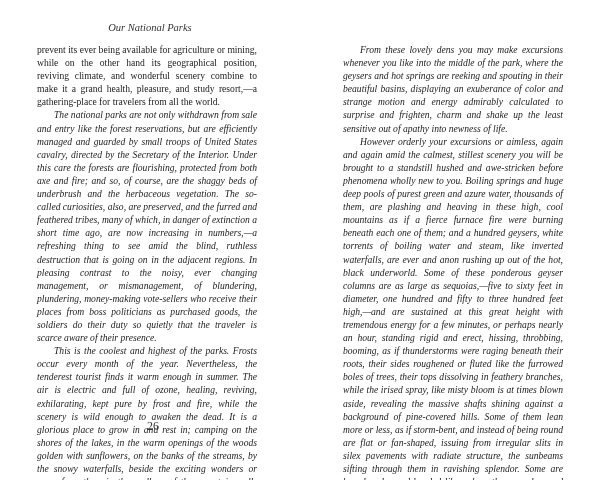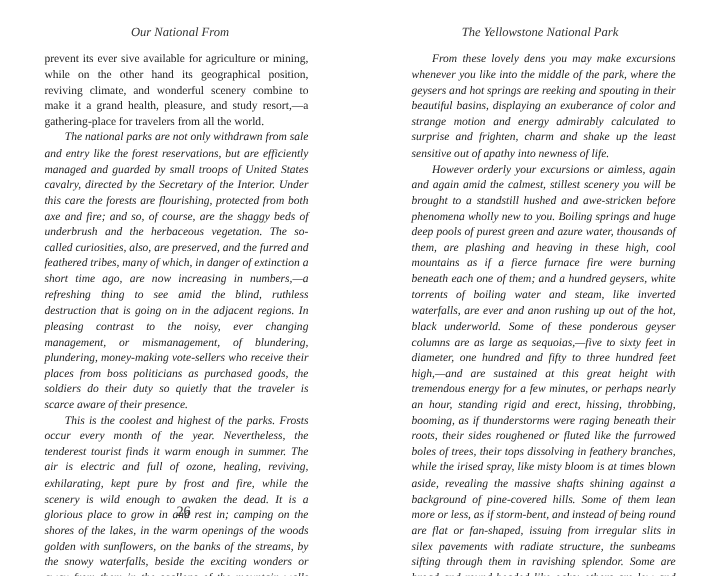--- a/index.html
+++ b/index.html
@@ -20,28 +20,27 @@
   .text-block p.indent { text-indent:17px;font-style:italic; }
   .folio { position:absolute; top:419px; width:100%; text-align:center;
            font-family:"Liberation Serif", serif; font-size:12px; color:#333; }
   .page-left .folio { left:3px; }
   .page-right .folio { left:-3px; }
 </style>
 </head>
 <body>
 
 <div class="page page-left">
-  <div class="running-head">Our National From</div>
+  <div class="running-head">Our National Parks</div>
   <div class="text-block">
-    <p>prevent its ever sive available for agriculture or mining, while on the other hand its geographical position, reviving climate, and wonderful scenery combine to make it a grand health, pleasure, and study resort,—a gathering-place for travelers from all the world.</p>
+    <p>prevent its ever being available for agriculture or mining, while on the other hand its geographical position, reviving climate, and wonderful scenery combine to make it a grand health, pleasure, and study resort,—a gathering-place for travelers from all the world.</p>
     <p class="indent">The national parks are not only withdrawn from sale and entry like the forest reservations, but are efficiently managed and guarded by small troops of United States cav­alry, directed by the Secretary of the Interior. Under this care the forests are flourishing, protected from both axe and fire; and so, of course, are the shaggy beds of under­brush and the herbaceous vegetation. The so-called curi­osities, also, are preserved, and the furred and feathered tribes, many of which, in danger of extinction a short time ago, are now increasing in numbers,—a refreshing thing to see amid the blind, ruthless destruction that is going on in the adjacent regions. In pleasing contrast to the noisy, ever changing management, or mismanagement, of blundering, plundering, money-making vote-sellers who receive their places from boss politicians as purchased goods, the soldiers do their duty so quietly that the traveler is scarce aware of their presence.</p>
     <p class="indent">This is the coolest and highest of the parks. Frosts occur every month of the year. Nevertheless, the tenderest tourist finds it warm enough in summer. The air is elec­tric and full of ozone, healing, reviving, exhilarating, kept pure by frost and fire, while the scenery is wild enough to awaken the dead. It is a glorious place to grow in and rest in; camping on the shores of the lakes, in the warm open­ings of the woods golden with sunflowers, on the banks of the streams, by the snowy waterfalls, beside the exciting wonders or away from them in the scallops of the mountain walls sheltered from every wind, on smooth silky lawns enameled with gentians, up in the fountain hollows of the ancient glaciers between the peaks, where cool pools and brooks and gardens of precious plants charmingly embow­ered are never wanting, and good rough rocks with every variety of cliff and scaur are invitingly near for outlooks and exercise.</p>
   </div>
   <div class="folio">26</div>
 </div>
 
 <div class="page page-right">
-  <div class="running-head">The Yellowstone National Park</div>
   <div class="text-block">
     <p class="indent">From these lovely dens you may make excursions when­ever you like into the middle of the park, where the geysers and hot springs are reeking and spouting in their beauti­ful basins, displaying an exuberance of color and strange motion and energy admirably calculated to surprise and frighten, charm and shake up the least sensitive out of apa­thy into newness of life.</p>
     <p class="indent">However orderly your excursions or aimless, again and again amid the calmest, stillest scenery you will be brought to a standstill hushed and awe-stricken before phenomena wholly new to you. Boiling springs and huge deep pools of purest green and azure water, thousands of them, are plashing and heaving in these high, cool mountains as if a fierce furnace fire were burning beneath each one of them; and a hundred geysers, white torrents of boiling water and steam, like inverted waterfalls, are ever and anon rushing up out of the hot, black underworld. Some of these ponder­ous geyser columns are as large as sequoias,—five to sixty feet in diameter, one hundred and fifty to three hundred feet high,—and are sustained at this great height with tremen­dous energy for a few minutes, or perhaps nearly an hour, standing rigid and erect, hissing, throbbing, booming, as if thunderstorms were raging beneath their roots, their sides roughened or fluted like the furrowed boles of trees, their tops dissolving in feathery branches, while the irised spray, like misty bloom is at times blown aside, revealing the mas­sive shafts shining against a background of pine-covered hills. Some of them lean more or less, as if storm-bent, and instead of being round are flat or fan-shaped, issuing from irregular slits in silex pavements with radiate structure, the sunbeams sifting through them in ravishing splendor. Some are broad and round-headed like oaks; others are low and bunchy, branching near the ground like bushes; and a few are hollow in the centre like big daisies or water-lilies. No frost cools them, snow never covers them nor lodges in their branches; winter and summer they welcome alike; all of them, of whatever form or size, faithfully rising and sinking in fairy rhythmic dance night and day, in all sorts of weather, at varying periods of minutes, hours, or weeks,</p>
   </div>
 </div>
 
 </body></html>

